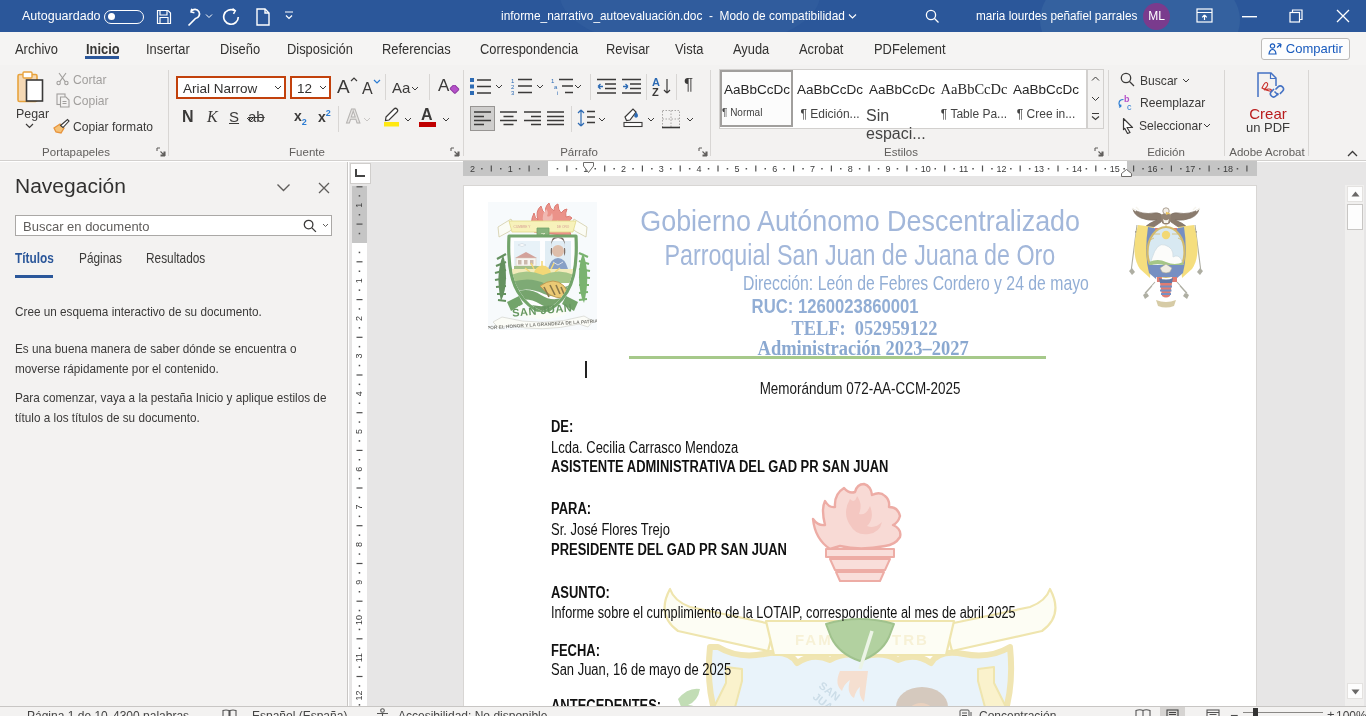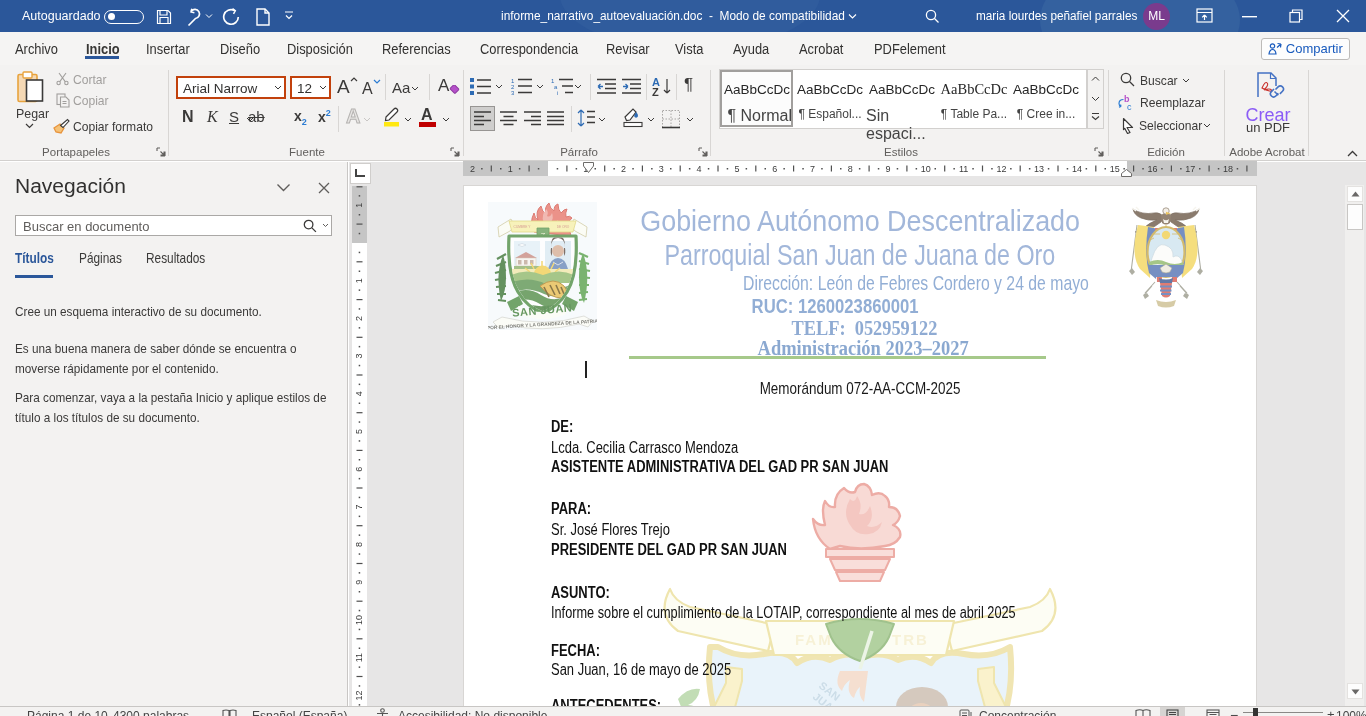--- a/index.html
+++ b/index.html
@@ -311,23 +311,23 @@
       </svg>
 <span class="glabel" style="left:579px">Párrafo</span>
 <svg class="abs launcher" style="left:698px" viewBox="0 0 10 10" fill="none" stroke="#605e5c" stroke-width="1.1">
         <path d="M1 1v3M1 1h3M9 9H4.5M9 9V4.5M8 4.5v3.5h-3.5M4.5 4.5l3 3"></path>
       </svg>
 <div class="gsep" style="left:710px;top:70px"></div>
 
 <div class="abs" style="left:719px;top:69px;width:368px;height:60px;background:#fff;border:1px solid #d2d0ce"></div>
 <div class="abs" style="left:720px;top:70px;width:73px;height:57px;border:2px solid #a19f9d;background:#fcfcfc"></div>
 <div class="abs" style="left:722px;top:82px;width:70px;font-size:13.5px;color:#262626;text-align:center">AaBbCcDc</div>
-<div class="abs" style="left:722px;top:107px;width:70px;font-size:16px;color:#444;text-align:right">¶ Normal</div>
+<div class="abs" style="left:722px;top:107px;width:70px;font-size:10px;color:#444;text-align:left">¶ Normal</div>
 <div class="abs" style="left:794px;top:82px;width:72px;font-size:13.5px;color:#262626;text-align:center">AaBbCcDc</div>
-<div class="abs" style="left:794px;top:107px;width:72px;font-size:12px;color:#444;text-align:center">¶ Español...</div>
+<div class="abs" style="left:794px;top:107px;width:72px;font-size:12px;color:#444;text-align:center">¶ Edición...</div>
 <div class="abs" style="left:866px;top:82px;width:72px;font-size:13.5px;color:#262626;text-align:center">AaBbCcDc</div>
 <div class="abs" style="left:866px;top:107px;width:72px;font-size:16px;color:#444;text-align:left">Sin espaci...</div>
 <div class="abs" style="left:938px;top:81px;width:72px;font-size:14.5px;color:#262626;text-align:center;font-family:'Liberation Serif',serif">AaBbCcDc</div>
 <div class="abs" style="left:938px;top:107px;width:72px;font-size:12px;color:#444;text-align:center">¶ Table Pa...</div>
 <div class="abs" style="left:1010px;top:82px;width:72px;font-size:13.5px;color:#262626;text-align:center">AaBbCcDc</div>
 <div class="abs" style="left:1010px;top:107px;width:72px;font-size:12px;color:#444;text-align:center">¶ Cree in...</div>
 <div class="abs" style="left:1087px;top:69px;width:17px;height:60px;background:#f3f2f1;border:1px solid #d2d0ce"></div>
 <svg class="abs" style="left:1091px;top:76px" width="9" height="6" viewBox="0 0 9 6" fill="none" stroke="#3b3a39">
         <path d="M1 4.5L4.5 1L8 4.5"></path>
       </svg>
@@ -366,21 +366,21 @@
       </svg>
 <span class="glabel" style="left:1166px">Edición</span>
 <div class="gsep" style="left:1224px;top:70px"></div>
 
 <svg class="abs" style="left:1255px;top:71px" width="30" height="28" viewBox="0 0 30 28" fill="none">
  <path d="M3 26 V2 h13 l5 5 v8" stroke="#4472c4" stroke-width="1.5"></path>
  <path d="M15.5 2 v5.5 h5.5" stroke="#4472c4" stroke-width="1.2"></path>
  <path d="M7 17 q3.5-8 5.5-4.5 q1 2-3.5 6.5 q6-2 7.5 0 q1 1.5-2 1 q-3.5-.8-7.5-3z" stroke="#c9322d" stroke-width="1.1"></path>
  <path d="M20.5 18.5 l2.6-2.6 a3.1 3.1 0 014.4 4.4 l-2.6 2.6 M23.4 22.4 l-2.6 2.6 a3.1 3.1 0 01-4.4-4.4 l2.6-2.6 M19.5 20.5 l3.8 3.8" stroke="#4472c4" stroke-width="1.6"></path>
 </svg>
-<div class="abs" style="left:1218px;top:105px;width:100px;text-align:center;font-size:18px;color:#8b5cf6">Crear</div>
+<div class="abs" style="left:1218px;top:105px;width:100px;text-align:center;font-size:15px;color:#b91c1c">Crear</div>
 <div class="abs" style="left:1218px;top:120px;width:100px;text-align:center;font-size:13px;color:#3b3a39">un PDF</div>
 <span class="glabel" style="left:1267px">Adobe Acrobat</span>
 <div class="gsep" style="left:1308px;top:70px"></div>
 <svg class="abs" style="left:1347px;top:150px" width="11" height="7" viewBox="0 0 11 7" fill="none" stroke="#3b3a39" stroke-width="1.3">
         <path d="M1 6l4.5-4.5L10 6"></path>
       </svg>
 </div>
 
 <div id="navpane"></div>
 <div id="navpane-content">

